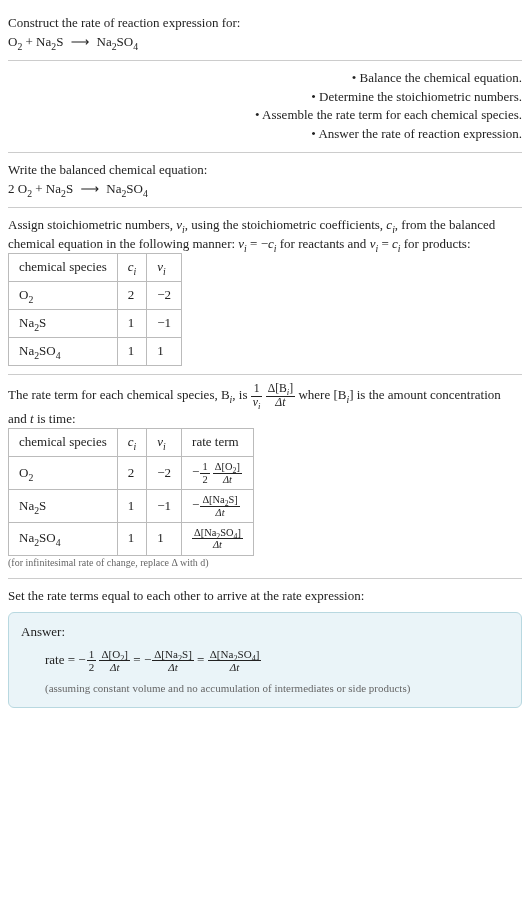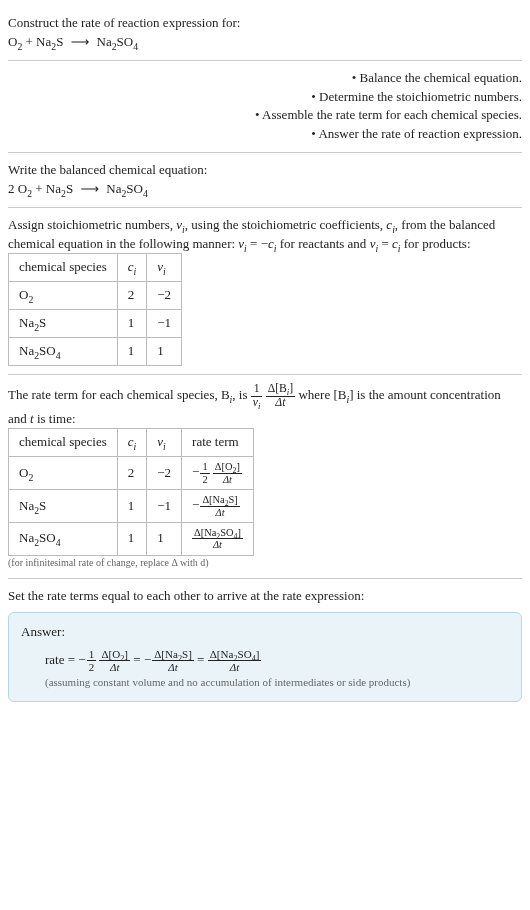--- a/index.html
+++ b/index.html
@@ -15,21 +15,21 @@
 table { border-collapse: collapse; }
 th, td { border: 1px solid #bbb; padding: 4px 10px; text-align: left; font-weight: normal; font-family: Georgia, serif; }
 th { background: #fff; }
 .frac { display: inline-block; vertical-align: middle; text-align: center; font-size: 0.9em; }
 .frac .num { display: block; border-bottom: 1px solid #222; padding: 0 2px; line-height: 1.1; }
 .frac .den { display: block; padding: 0 2px; line-height: 1.1; }
 .smallnote { font-size: 10px; color: #666; }
 .answer-box { background: #eaf4f8; border: 1px solid #b8d8e0; border-radius: 6px; padding: 10px 12px; margin-top: 6px; }
 .answer-label { margin-bottom: 6px; }
 .rate-line { padding-left: 24px; font-family: Liberation Serif, serif; }
-.assumption { font-size: 11px; color: #666; padding-left: 24px; margin-top: 2px; }
+.assumption { font-size: 11px; color: #666; padding-left: 24px; margin-top: 8px; }
 .neg { margin-right: 1px; }
 .ital { font-style: italic; }
 </style>
 </head>
 <body>
 
 <div class="section">
   <div>Construct the rate of reaction expression for:</div>
   <div class="eq">
     <span><span>O</span><sub>2</sub></span><span> + </span><span><span>Na</span><sub>2</sub><span>S</span></span>

